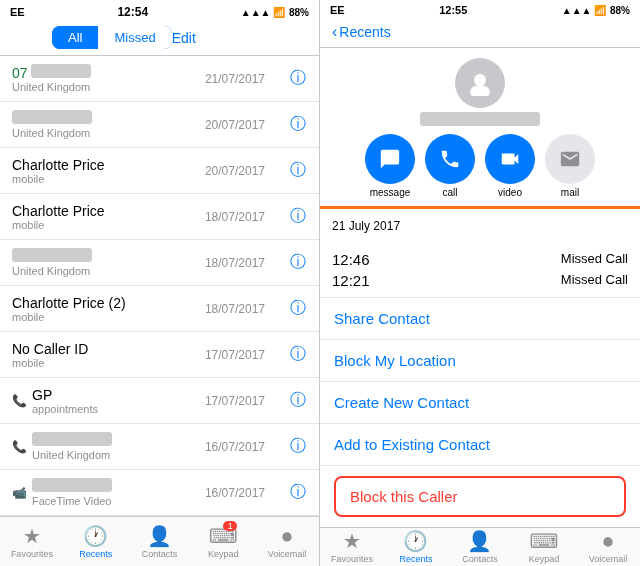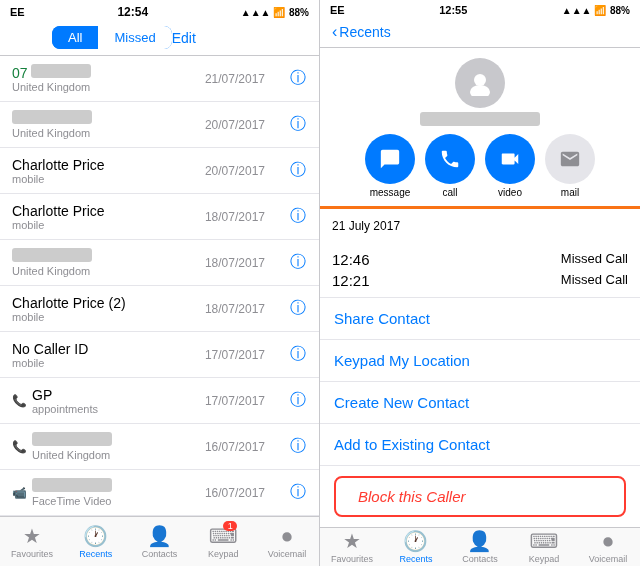--- a/index.html
+++ b/index.html
@@ -294,28 +294,27 @@
       font-size: 15px;
       cursor: pointer;
     }
 
     .block-section {
       padding: 10px 14px;
     }
     .block-btn {
       border: 2px solid #FF3B30;
       border-radius: 8px;
-      padding: 10px 22px;
+      padding: 10px 14px;
       color: #FF3B30;
       font-size: 15px;
       cursor: pointer;
       background: none;
       width: 100%;
       text-align: left;
-      font-style: italic;
     }
 
     .right-tab-bar {
       display: flex;
       border-top: 1px solid #c8c8cc;
       height: 50px;
       background: #f9f9f9;
     }
     .right-tab-item {
       flex: 1;
@@ -566,21 +565,21 @@
       <span class="detail-status">Missed Call</span>
     </div>
     <div class="detail-row">
       <span class="detail-time">12:21</span>
       <span class="detail-status">Missed Call</span>
     </div>
   </div>
 
   <div class="options-section">
     <div class="option-item">Share Contact</div>
-    <div class="option-item">Keypad My Location</div>
+    <div class="option-item">Block My Location</div>
     <div class="option-item">Create New Contact</div>
     <div class="option-item">Add to Existing Contact</div>
   </div>
 
   <div class="block-section">
     <button class="block-btn">Block this Caller</button>
   </div>
 
   <div class="right-tab-bar">
     <div class="right-tab-item">

